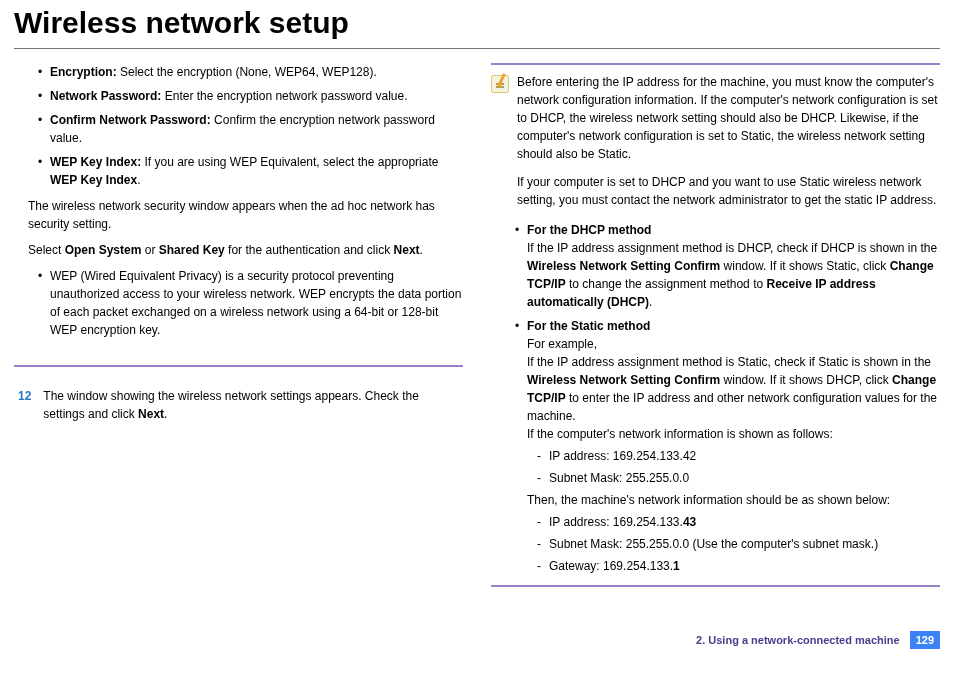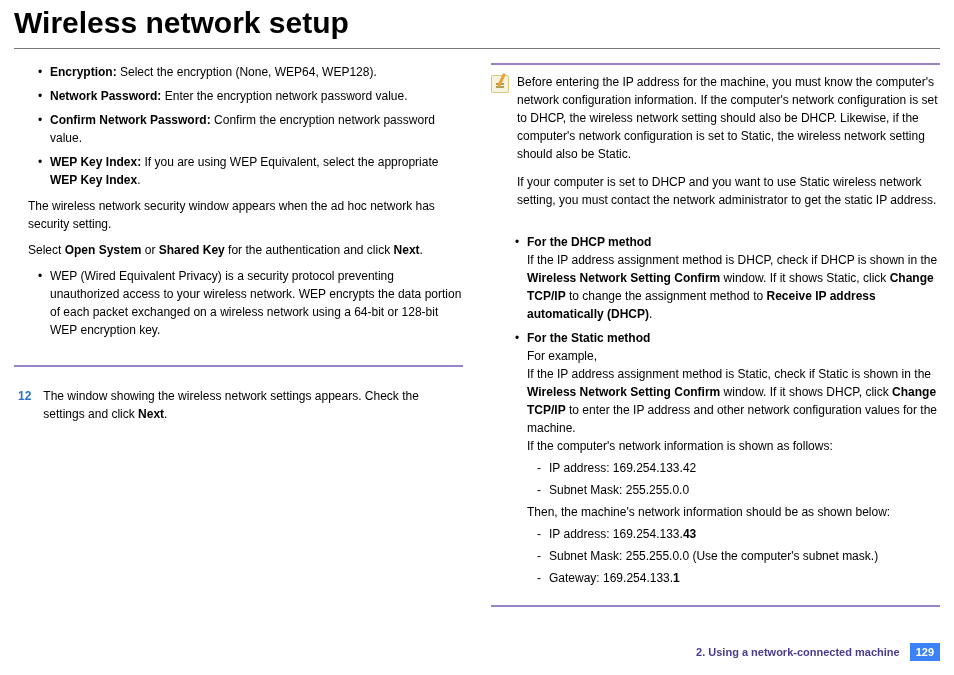--- a/index.html
+++ b/index.html
@@ -17,22 +17,22 @@
   .sub-bullets > li::before { content: "-"; position: absolute; left: 0; top: 0; }
   .para { margin: 8px 0 8px 14px; }
   b { font-weight: 700; }
   .step { display: flex; gap: 12px; margin-top: 20px; padding-left: 4px; }
   .step-num { color: #2a73c7; font-weight: 700; font-size: 12px; flex-shrink: 0; }
   .note-row { display: flex; gap: 8px; }
   .note-icon { width: 18px; height: 18px; flex-shrink: 0; background: #f6f2e0; border: 1px solid #d8c97a; border-radius: 2px; position: relative; margin-top: 2px; }
   .note-icon::after { content: ""; position: absolute; width: 3px; height: 14px; background: #f0a030; border-radius: 1px; left: 8px; top: -3px; transform: rotate(25deg); }
   .note-icon::before { content: ""; position: absolute; width: 8px; height: 1.5px; background: #b0a050; left: 4px; top: 7px; box-shadow: 0 3px 0 #b0a050; }
   .right-top { border-top: 2px solid #9a82c7; padding-top: 8px; }
-  .right-content { border-bottom: 2px solid #9a82c7; padding-bottom: 12px; }
-  .footer { position: absolute; bottom: 14px; right: 14px; display: flex; align-items: center; gap: 10px; font-size: 11px; justify-content: flex-end; }
+  .right-content { border-bottom: 2px solid #9a82c7; padding-bottom: 4px; }
+  .footer { position: absolute; bottom: 26px; right: 14px; display: flex; align-items: center; gap: 10px; font-size: 11px; justify-content: flex-end; }
   .footer-chapter { color: #4a3b8f; font-weight: 700; }
   .footer-page { background: #3b82f6; color: #fff; font-weight: 700; padding: 3px 6px; }
 </style>
 </head>
 <body>
 
 <h1 class="page-title">Wireless network setup</h1>
 <hr class="title-rule">
 
 <div class="cols">
@@ -65,21 +65,21 @@
   <div class="col right-top">
     <div class="right-content">
       <div class="note-row">
         <div class="note-icon"></div>
         <div style="flex:1">
           <p>Before entering the IP address for the machine, you must know the computer's network configuration information. If the computer's network configuration is set to DHCP, the wireless network setting should also be DHCP. Likewise, if the computer's network configuration is set to Static, the wireless network setting should also be Static.</p>
           <p style="margin-top:10px">If your computer is set to DHCP and you want to use Static wireless network setting, you must contact the network administrator to get the static IP address.</p>
         </div>
       </div>
 
-      <ul class="bullets" style="margin-top:24px">
+      <ul class="bullets" style="margin-top:12px">
         <li>
           <b>For the DHCP method</b>
           <p>
             <span>If the IP address assignment method is DHCP, check if DHCP is shown in the </span><b>Wireless Network Setting Confirm</b><span> window. If it shows Static, click </span><b>Change TCP/IP</b><span> to change the assignment method to </span><b>Receive IP address automatically (DHCP)</b><span>.</span>
           </p>
         </li>
         <li>
           <b>For the Static method</b>
           <p>For example,</p>
           <p>

